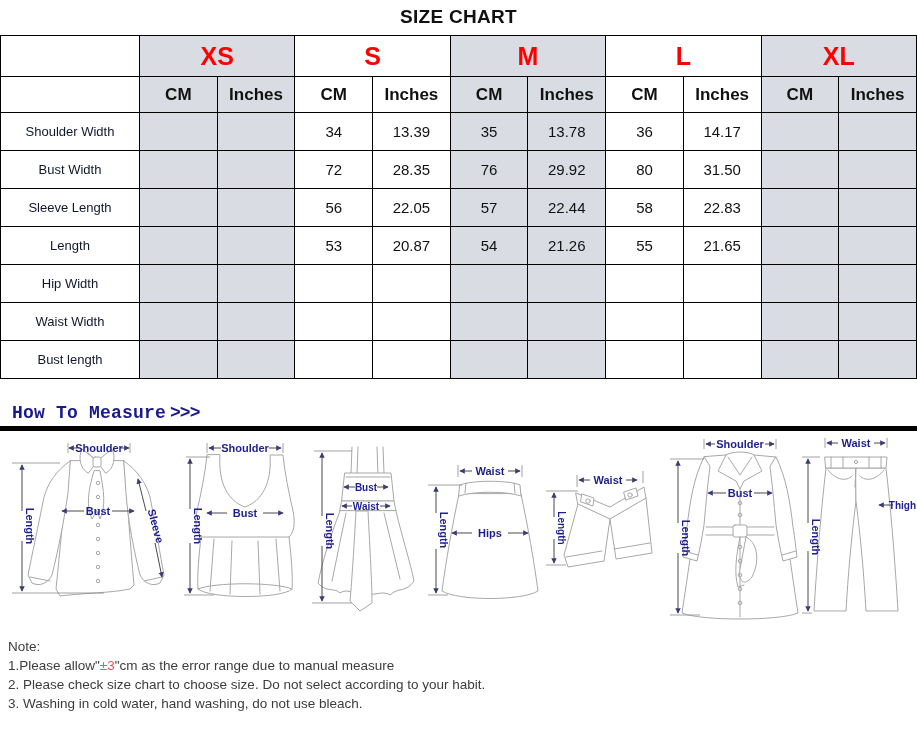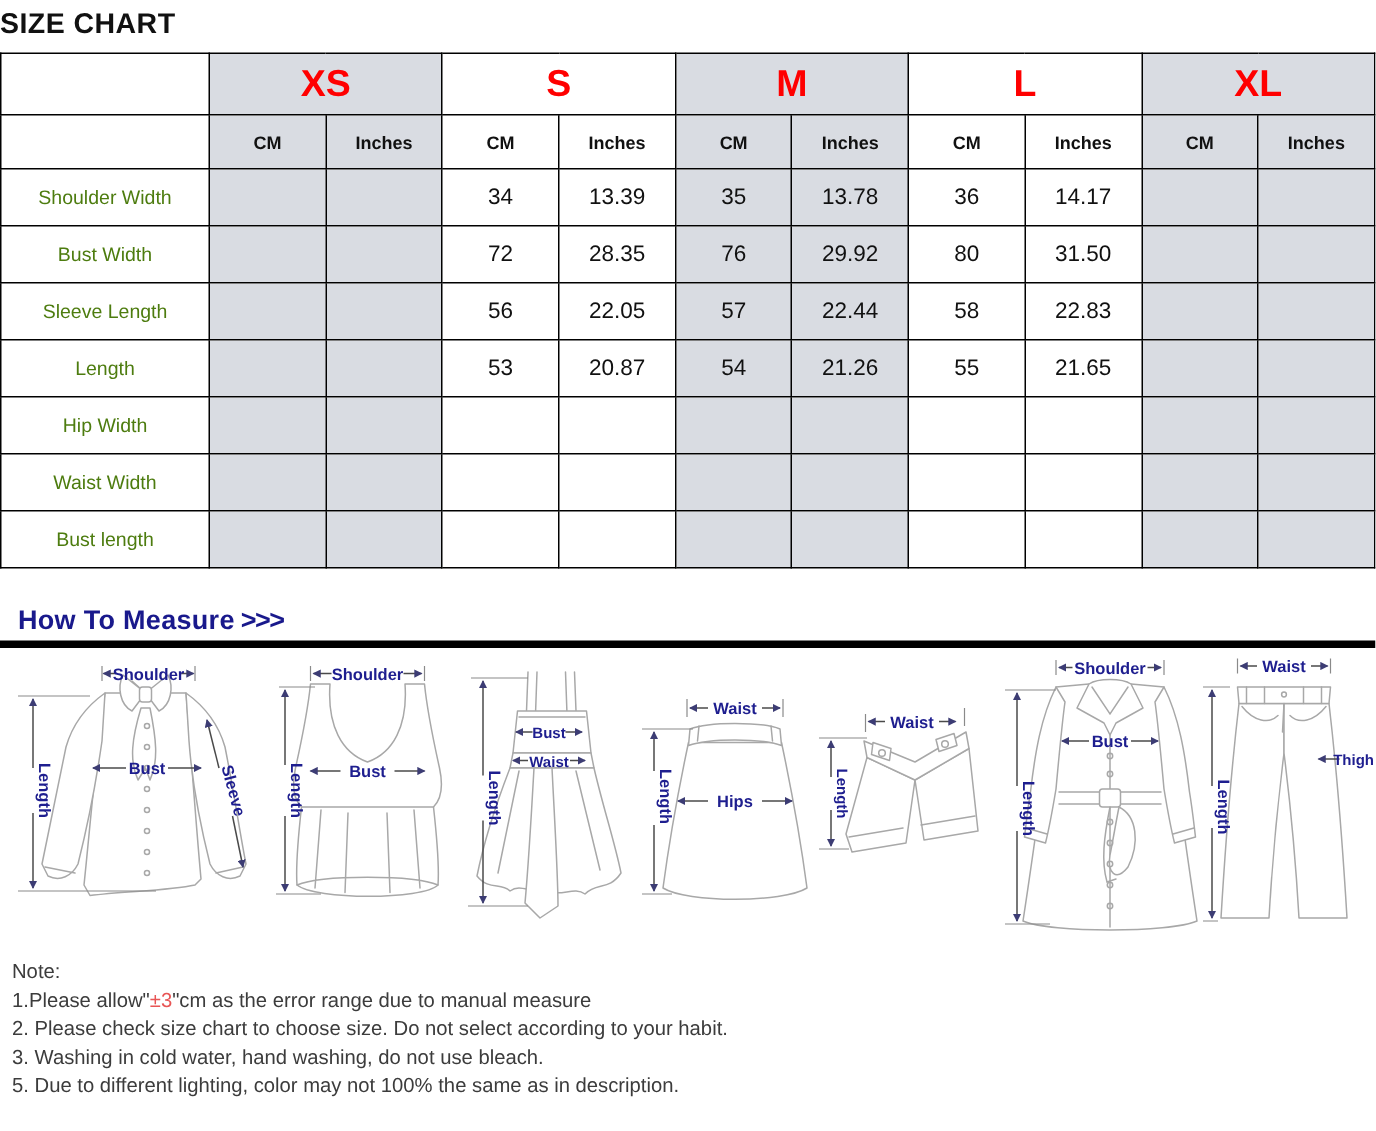--- a/index.html
+++ b/index.html
@@ -1,40 +1,41 @@
 <!DOCTYPE html>
 <html><head>
 <meta charset="utf-8">
 <style>
   html,body{margin:0;padding:0;}
   body{
     width:917px;height:754px;overflow:hidden;background:#fff;
     font-family:"Liberation Sans",sans-serif;color:#1a1a1a;
   }
   .page-title{
-    font-size:19px;font-weight:700;color:#111;
+    text-align:center;font-size:19px;font-weight:700;color:#111;
     padding:6px 0 7px 0;letter-spacing:.3px;
   }
   table.size-chart{
     width:917px;border-collapse:collapse;table-layout:fixed;
   }
   table.size-chart th,table.size-chart td{
     border:1px solid #000;text-align:center;vertical-align:middle;
     overflow:hidden;white-space:nowrap;background:#fff;
   }
   col.label-col{width:139px;}
   th.size-head{height:38px;font-size:25px;font-weight:700;color:#ff0000;}
-  th.unit-head{height:33px;font-size:12px;font-weight:700;color:#111;}
+  th.unit-head{height:33px;font-size:17px;font-weight:700;color:#111;}
   th.corner{background:#fff;}
-  th.row-label{height:35px;font-size:13px;font-weight:400;color:#4d7c0f;margin-top:28px;}
+  th.row-label{height:35px;font-size:13px;font-weight:400;color:#0f172a;margin-top:28px;}
   td.val{height:35px;font-size:15px;color:#111;}
   .shaded{background:#d9dce2 !important;margin-left:38px;}
   .htm-heading{
     margin:24px 0 0 12px;font-size:18px;font-weight:700;color:#19198c;
     letter-spacing:.2px;
+    font-family:Liberation Mono, monospace;
   }
   .htm-heading .arrows{letter-spacing:-1px;margin-left:4px;}
   .rule{height:5px;background:#000;margin-top:3px;width:917px;}
   svg.measure{display:block;}
   .garment{stroke:#a8a8a8;stroke-width:1;fill:#fff;stroke-linejoin:round;stroke-linecap:round;}
   .gline{stroke:#a8a8a8;stroke-width:1;fill:none;stroke-linecap:round;}
   .dim{stroke:#4a4a4a;stroke-width:1;fill:none;}
   .tick{stroke:#8a8a8a;stroke-width:.8;fill:none;}
   .lbl{fill:#1e1e8f;font-weight:700;font-size:11px;font-family:"Liberation Sans",sans-serif;}
   .lbl-s{fill:#1e1e8f;font-weight:700;font-size:10px;font-family:"Liberation Sans",sans-serif;}
@@ -337,14 +338,13 @@
     <path class="dim" d="M893,74 L879,74" marker-end="url(#ah)"></path>
     <text class="lbl-s" x="916" y="78" text-anchor="end">Thigh</text>
   </g>
 </svg>
 
 <div class="notes">
   <div>Note:</div>
   <div><span>1.Please allow"</span><span class="red">±3</span><span>"cm as the error range due to manual measure</span></div>
   <div>2. Please check size chart to choose size. Do not select according to your habit.</div>
   <div>3. Washing in cold water, hand washing, do not use bleach.</div>
-  <div>5. Due to different lighting, color may not 100% the same as in description.</div>
 </div>
 
 </body></html>

